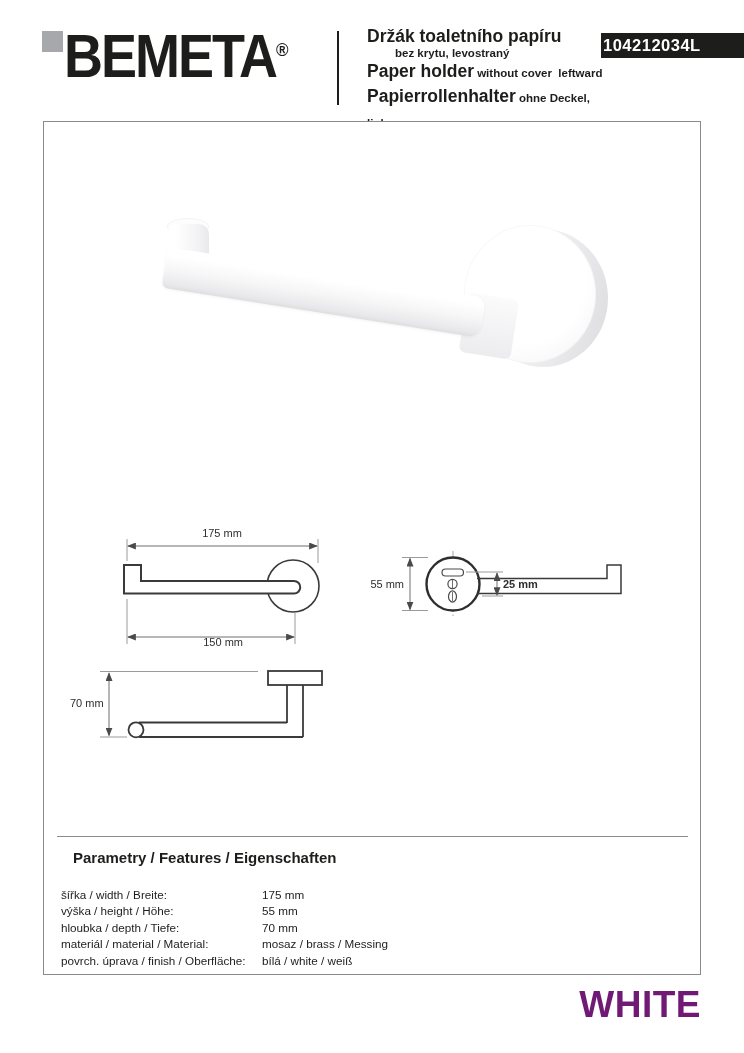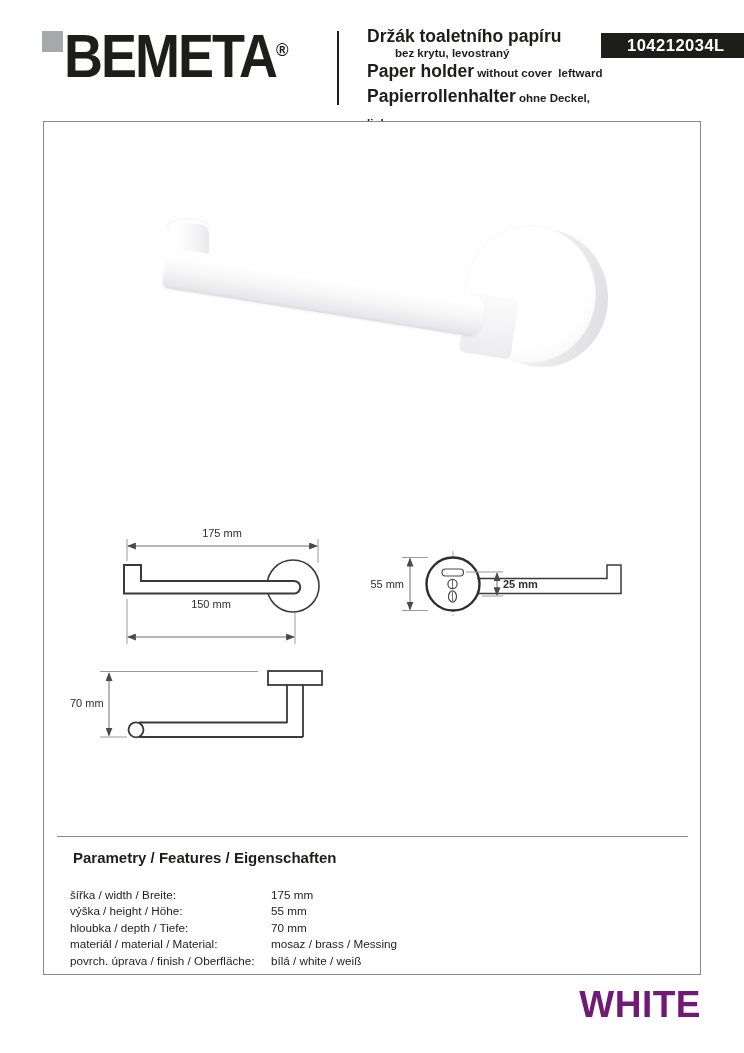--- a/index.html
+++ b/index.html
@@ -13,21 +13,21 @@
            transform:scaleY(1.12); transform-origin:left bottom; white-space:nowrap; }
   .brand sup { font-size:17px; font-weight:bold; vertical-align:super; letter-spacing:0; }
   .header-divider { left:337px; top:31px; width:2px; height:74px; background:#1d1d1b; }
   .titleblock { left:367px; top:26px; width:250px; }
   .t-big { font-size:17.5px; font-weight:bold; line-height:21px; white-space:nowrap; }
   .t-small { font-size:11.5px; font-weight:bold; line-height:13px; white-space:pre-wrap;padding-left:28px; }
   .t-row { white-space:nowrap; line-height:23px; }
   .t-row .t-big-inline { font-size:17.5px; font-weight:bold; }
   .t-row .t-small-inline { font-size:11.5px; font-weight:bold; white-space:pre-wrap; }
   .code-badge { left:601px; top:33px; width:143px; height:25px; background:#1d1d1b; color:#ffffff;
-                font-size:16.5px; font-weight:bold; line-height:25px; padding-left:26px; letter-spacing:0.5px; }
+                font-size:16.5px; font-weight:bold; line-height:25px; padding-left:2px; letter-spacing:0.5px; }
 
   
   .content-box { left:43px; top:121px; width:658px; height:854px; border:1px solid #8a8a8a; background:#fff; }
 
   
   .plate-rim  { left:478px; top:229px; width:130px; height:138px; border-radius:50%;
                 background:linear-gradient(105deg,#f6f6f7 30%,#e6e6e8 75%,#dcdcde); }
   .plate-face { left:464px; top:225px; width:132px; height:138px; border-radius:50%;
                 background:radial-gradient(circle at 42% 38%, #ffffff 58%, #f8f8f9 80%, #ebebed 100%);
                 box-shadow:inset 0 0 0 1px rgba(0,0,0,0.03); }
@@ -42,21 +42,21 @@
           background:linear-gradient(to bottom,#ffffff 18%,#f6f6f7 55%,#e8e8ea 90%,#dedee0);
           box-shadow:0 1px 3px rgba(0,0,0,0.05); }
 
   
   svg.draw { left:0; top:0; width:744px; height:1053px; pointer-events:none; }
   .dim-label { font-size:11px; color:#2e2e2e; white-space:nowrap; }
 
   
   .param-rule { left:57px; top:836px; width:631px; height:1px; background:#8c8c8c; }
   .param-heading { left:61px; top:849px; font-size:15px; font-weight:bold;margin-left:12px; }
-  .param-table { left:70px; top:887px; width:560px; font-size:11.7px; line-height:16.4px; }
+  .param-table { left:61px; top:887px; width:560px; font-size:11.7px; line-height:16.4px; }
   .param-row { display:flex; }
   .param-label { width:201px; flex:0 0 201px; }
   .param-value { flex:1; }
 
   
   .finish { right:43px; top:984px; font-size:37px; font-weight:bold; letter-spacing:0.5px; color:#701a75; }
 </style>
 </head>
 <body>
 
@@ -136,21 +136,21 @@
   <g stroke="#3a3a3a" stroke-width="1.8">
     <line x1="287" y1="685" x2="287" y2="723"></line>
     <line x1="303" y1="685" x2="303" y2="737"></line>
     <line x1="139" y1="722.5" x2="287" y2="722.5"></line>
     <line x1="139" y1="737" x2="303" y2="737"></line>
   </g>
   <circle cx="136" cy="729.8" r="7.5" fill="#ffffff" stroke="#3a3a3a" stroke-width="1.8"></circle>
 </svg>
 
 <div class="abs dim-label" style="left:190px; top:527px; width:64px; text-align:center;">175 mm</div>
-<div class="abs dim-label" style="left:179px; top:598px; width:64px; text-align:center;">150 mm</div>
+<div class="abs dim-label" style="left:179px; top:636px; width:64px; text-align:right;">150 mm</div>
 <div class="abs dim-label" style="left:366px; top:578px; width:38px; text-align:right;">55 mm</div>
 <div class="abs dim-label" style="left:503px; top:578px;font-weight:bold;">25 mm</div>
 <div class="abs dim-label" style="left:70px; top:697px;">70 mm</div>
 
 <div class="abs param-rule"></div>
 <div class="abs param-heading">Parametry / Features / Eigenschaften</div>
 
 <div class="abs param-table">
   <div class="param-row">
     <span class="param-label">šířka / width / Breite:</span>

